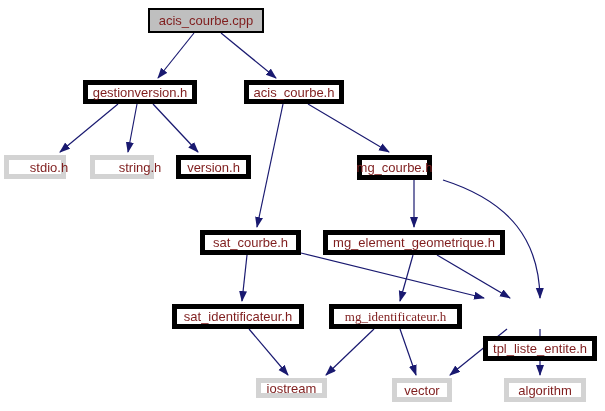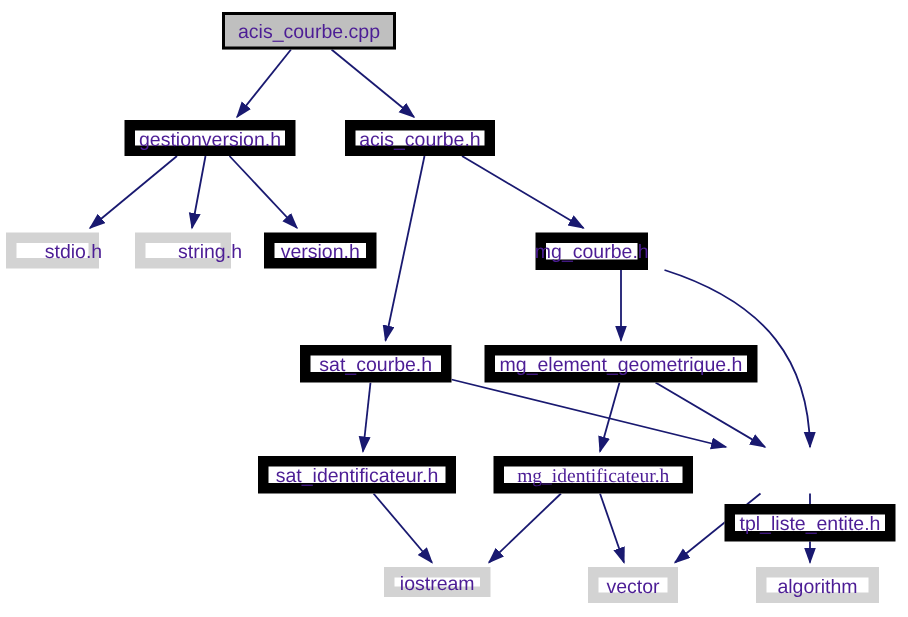--- a/index.html
+++ b/index.html
@@ -20,29 +20,29 @@
     left: 0;
     top: 0;
     width: 605px;
     height: 411px;
     pointer-events: none;
   }
   .node {
     position: absolute;
     box-sizing: border-box;
     background: #ffffff;
-    border: 7px solid #15803d;
+    border: 5px solid #15803d;
     display: flex;
     align-items: center;
     justify-content: center;
     cursor: default;
   }
   .node .lbl {
     font-size: 13px;
-    color: #4c1d95;
+    color: #7f1d1d;
     white-space: nowrap;
     line-height: 1;
     padding: 0 2px;
   }
   .node.focus { border-width: 2px; }
   .node.clickable { cursor: pointer; }
 </style>
 </head>
 <body>
 
@@ -74,21 +74,21 @@
         <path d="M540,329 L540,375" fill="none" stroke="#191970" stroke-width="1.2" marker-end="url(#arrow)"></path>
       </g>
   </svg>
   <div id="nodes">
       <div class="node focus" style="left: 148px; top: 8px; width: 116px; height: 25px; background: rgb(191, 191, 191); border-color: rgb(0, 0, 0);">
         <span class="lbl">acis_courbe.cpp</span>
       </div>
       <div class="node clickable" style="left: 83px; top: 80px; width: 114px; height: 24px; background: rgb(255, 255, 255); border-color: rgb(0, 0, 0);">
         <span class="lbl">gestionversion.h</span>
       </div>
-      <div class="node clickable" style="left: 230px; top: 80px; width: 100px; height: 24px; background: rgb(255, 255, 255); border-color: rgb(0, 0, 0);">
+      <div class="node clickable" style="left: 244px; top: 80px; width: 100px; height: 24px; background: rgb(255, 255, 255); border-color: rgb(0, 0, 0);">
         <span class="lbl">acis_courbe.h</span>
       </div>
       <div class="node" style="left: 4px; top: 155px; width: 62px; height: 24px; background: rgb(255, 255, 255); border-color: rgb(211, 211, 211); padding-left: 28px;">
         <span class="lbl">stdio.h</span>
       </div>
       <div class="node" style="left: 90px; top: 155px; width: 64px; height: 24px; background: rgb(255, 255, 255); border-color: rgb(211, 211, 211); padding-left: 36px;">
         <span class="lbl">string.h</span>
       </div>
       <div class="node clickable" style="left: 176px; top: 155px; width: 75px; height: 24px; background: rgb(255, 255, 255); border-color: rgb(0, 0, 0);">
         <span class="lbl">version.h</span>

